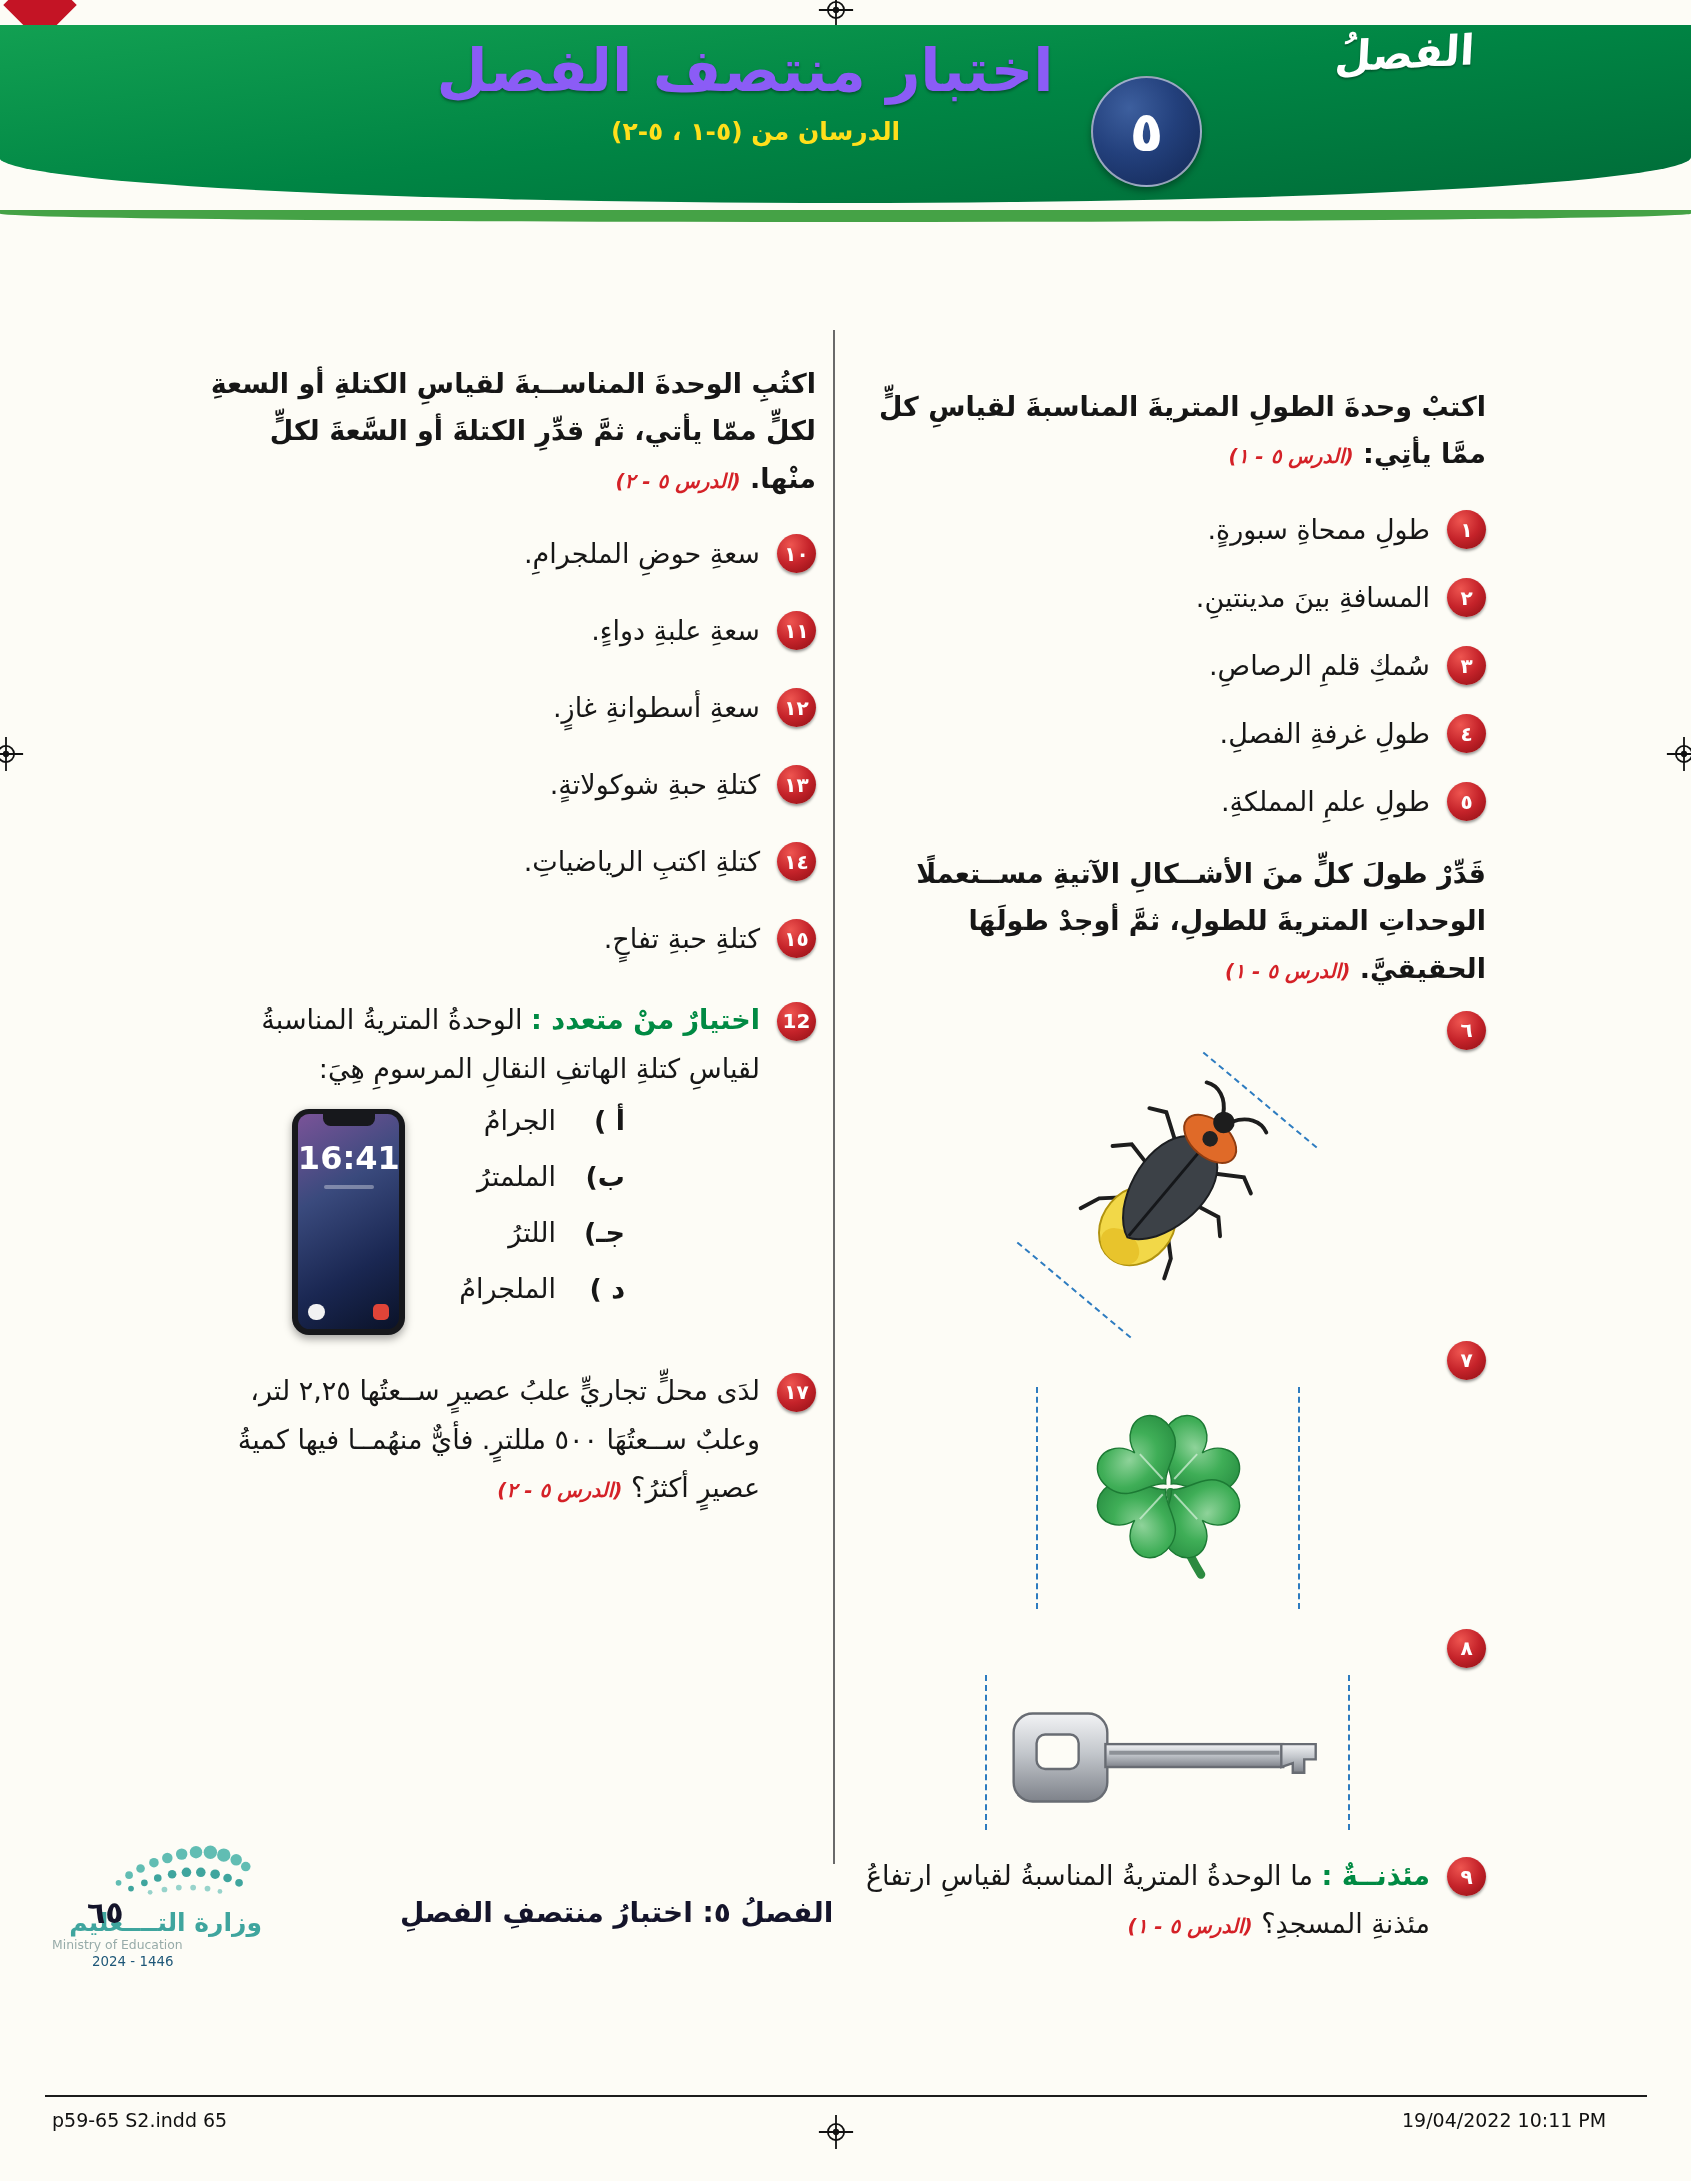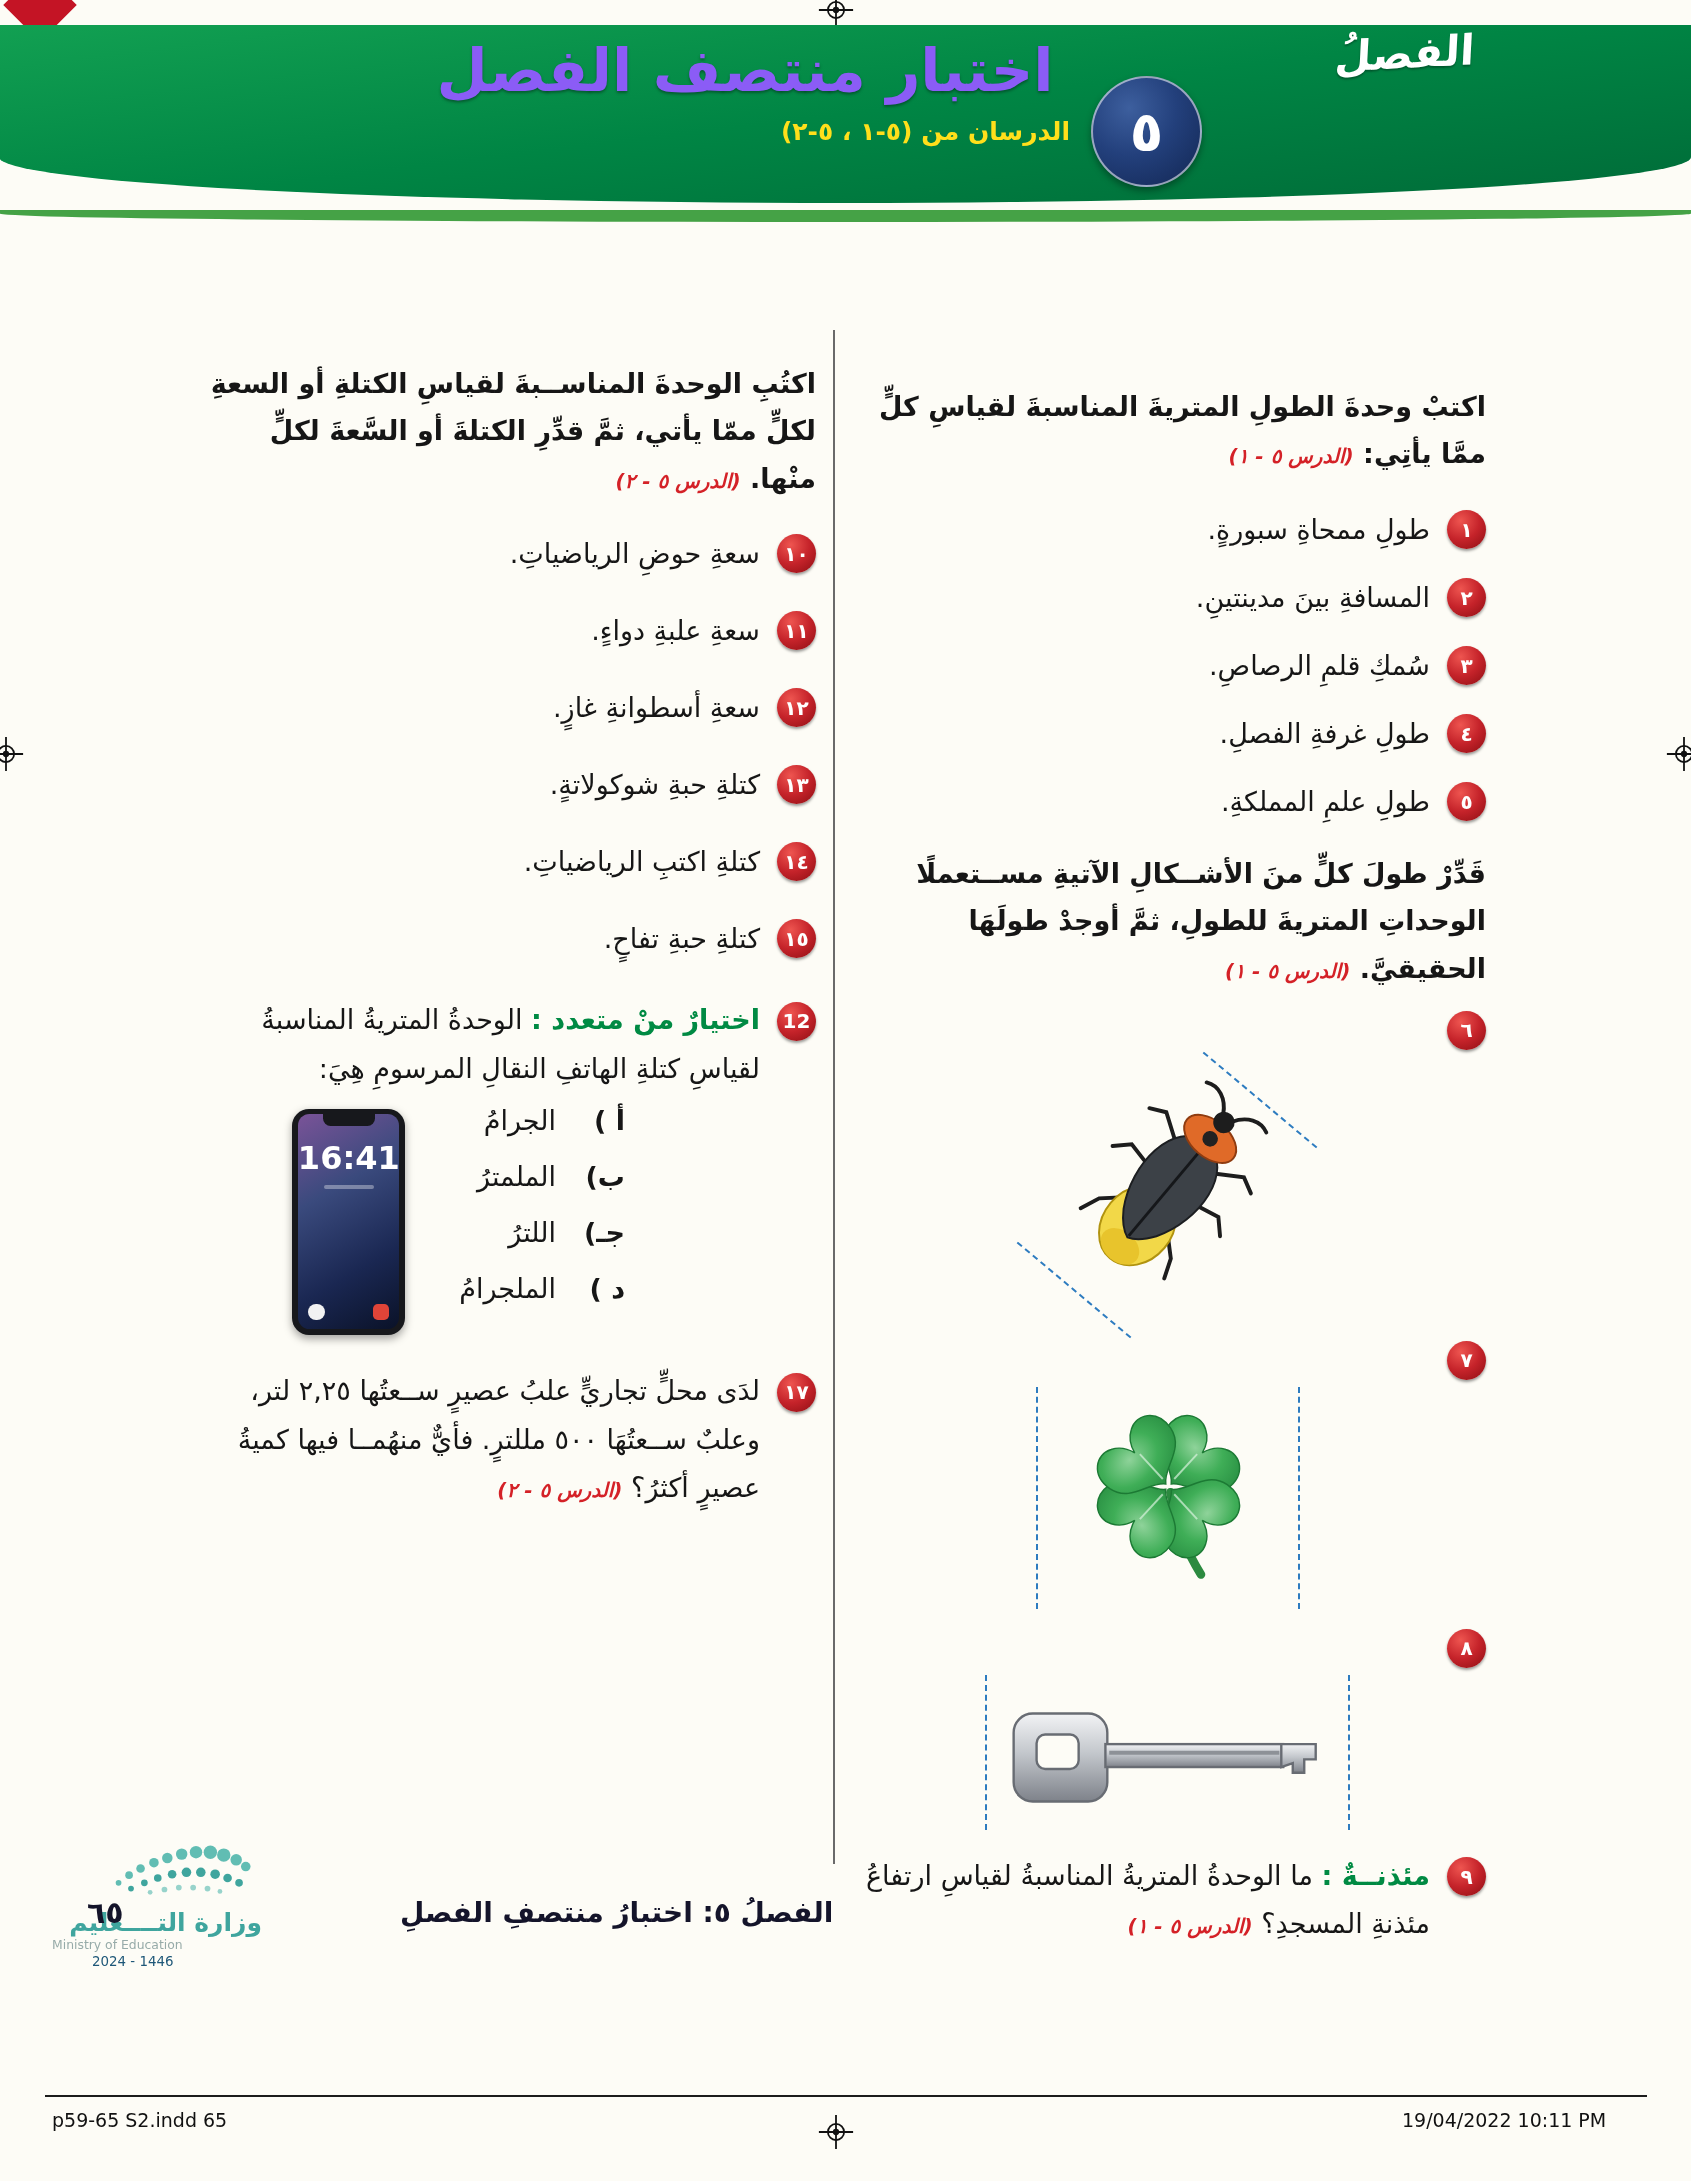--- a/index.html
+++ b/index.html
@@ -17,21 +17,21 @@
 
   
   .header-band { position:absolute; top:25px; left:0; width:1692px; height:178px;
     background:linear-gradient(173deg,#12a052 0%, #008544 50%, #006b38 100%);
     border-radius:0 0 50% 50% / 0 0 46px 46px; }
   .header-stripe { position:absolute; top:210px; left:0; width:1692px; height:12.4px;
     background:#45a246; border-radius:0 0 50% 50% / 0 0 8.6px 8.6px; }
   .page-title { position:absolute; top:36px; left:421px; width:650px; text-align:center;
     color:#8b5cf6; font-size:59px; font-weight:bold; letter-spacing:1px;
     text-shadow:0 1.9px 2.9px rgba(0,0,0,.35); }
-  .page-subtitle { position:absolute; top:117px; left:612px; width:459px; text-align:right;
+  .page-subtitle { position:absolute; top:117px; left:612px; width:459px; text-align:left;
     color:#ffdf1b; font-size:25px; font-weight:bold; }
   .chapter-word { position:absolute; top:29px; left:1336px; color:#fff; font-size:42px;
     font-weight:bold; transform:skewX(-6deg) rotate(-3deg);
     text-shadow:0 1.9px 1.9px rgba(0,0,0,.3); }
   .chapter-circle { position:absolute; top:76px; left:1092px; width:107px; height:107px;
     border-radius:50%;
     background:radial-gradient(circle at 34% 28%, #3d5f9e 0%, #23407c 45%, #122652 100%);
     border:2.9px solid rgba(255,255,255,.55);
     display:flex; align-items:center; justify-content:center;
     color:#fff; font-size:55px; font-weight:bold; box-shadow:0 3.8px 7.6px rgba(0,0,0,.35); }
@@ -279,21 +279,21 @@
 
   <div class="col-left">
 
     <p class="intro">
       <span>اكتُبِ الوحدةَ المناســبةَ لقياسِ الكتلةِ أو السعةِ لكلٍّ ممّا يأتي، ثمَّ قدِّرِ الكتلةَ أو السَّعةَ لكلٍّ منْها.</span>
       <span class="ref">(الدرس ٥ - ٢)</span>
     </p>
 
     <div class="q-row">
       <span class="badge">١٠</span>
-      <span class="q-text">سعةِ حوضِ الرياضياتِ.</span>
+      <span class="q-text">سعةِ حوضِ الملجرامِ.</span>
     </div>
     <div class="q-row">
       <span class="badge">١١</span>
       <span class="q-text">سعةِ علبةِ دواءٍ.</span>
     </div>
     <div class="q-row">
       <span class="badge">١٢</span>
       <span class="q-text">سعةِ أسطوانةِ غازٍ.</span>
     </div>
     <div class="q-row">

